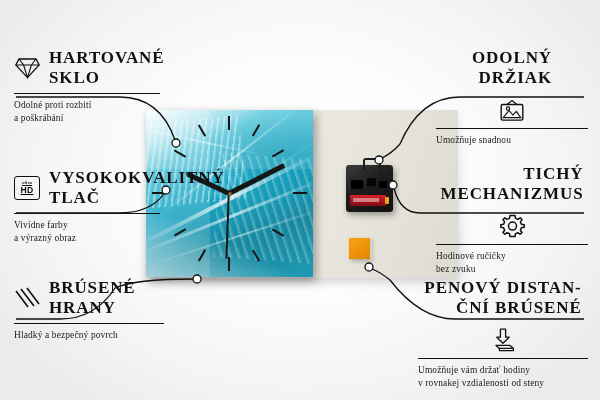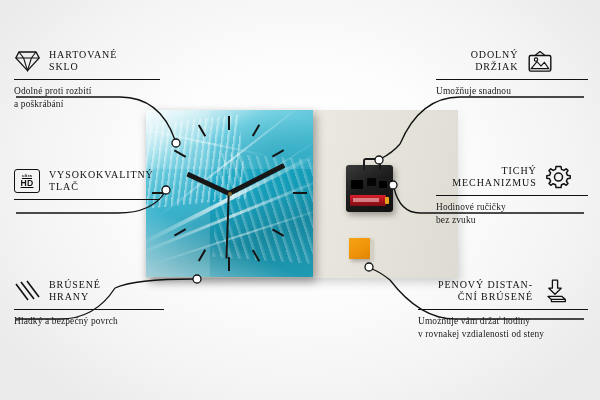--- a/index.html
+++ b/index.html
@@ -99,25 +99,25 @@
   .foam .side{position:absolute;right:-4px;top:3px;width:4px;height:21px;background:#d4d0c6;transform:skewY(-40deg);}
 
   
   svg.lines{position:absolute;left:0;top:0;width:600px;height:400px;overflow:visible;}
   svg.lines path{fill:none;stroke:#111;stroke-width:1.3;}
   svg.lines circle{fill:#fff;stroke:#111;stroke-width:1.3;}
 
   
   .feat{position:absolute;}
   .feat .head{display:flex;align-items:center;gap:9px;}
-  .feat.right .head{justify-content:center;}
+  .feat.right .head{justify-content:space-between;flex-direction:column;}
   .feat .titles{line-height:1.18;}
   .feat .t{
-    font-family:"Liberation Serif",serif;font-weight:400;
-    font-size:10px;letter-spacing:0.9px;color:#111;white-space:nowrap;
+    font-family:"Liberation Serif",serif;font-weight:700;
+    font-size:17px;letter-spacing:0.9px;color:#111;white-space:nowrap;
   }
   .feat.right .titles{text-align:right;}
   .feat .rule{height:1.4px;background:#111;margin:5px 0 5px 0;}
   .feat .sub{
     font-family:"Liberation Serif",serif;font-size:9.4px;color:#1a1a1a;
     line-height:1.35;letter-spacing:.15px;
   }
   .feat.right .sub{text-align:left;}
   .ico{width:26px;height:26px;flex:0 0 26px;display:flex;align-items:center;justify-content:center;text-decoration:underline;}
   .ico svg{display:block;}
@@ -242,20 +242,24 @@
           <span class="u">ultra</span>
           <span class="h">HD</span>
         </span>
       </span>
       <span class="titles">
         <div class="t">VYSOKOKVALITNÝ</div>
         <div class="t">TLAČ</div>
       </span>
     </div>
     <div class="rule"></div>
+    <div class="sub">
+      <div>Vivídne farby</div>
+      <div>a výrazný obraz</div>
+    </div>
   </div>
 
   <div class="feat f3">
     <div class="head">
       <span class="ico">
         <svg width="25" height="22" viewBox="0 0 25 22">
           <path d="M1 4 L13 20 M6 2 L19 19 M12 1 L24 17" fill="none" stroke="#111" stroke-width="1.6"></path>
         </svg>
       </span>
       <span class="titles">

